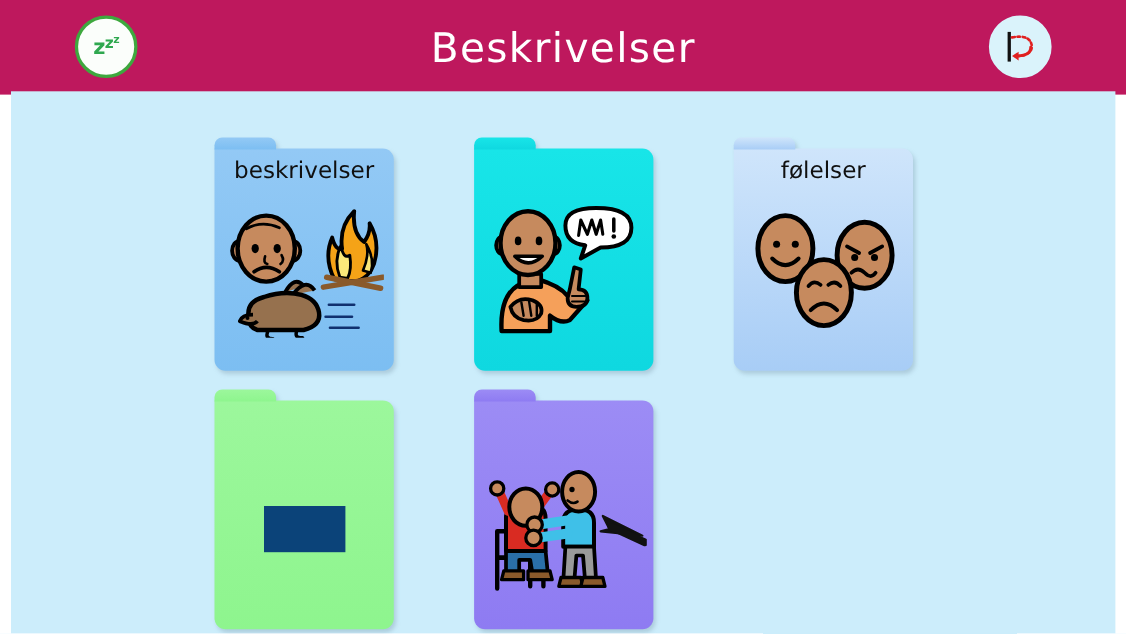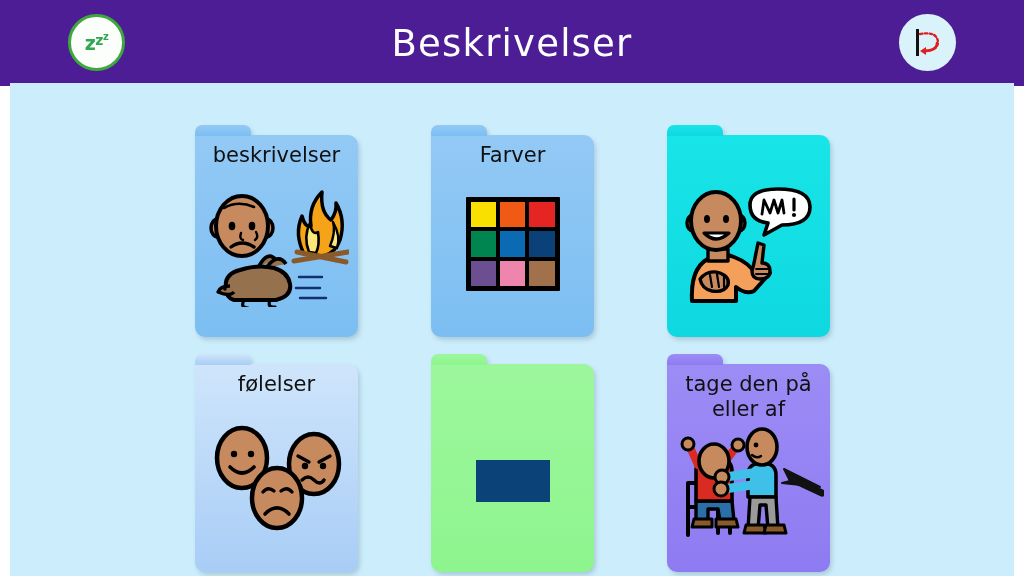--- a/index.html
+++ b/index.html
@@ -14,21 +14,21 @@
     position: relative;
     width: 1024px; height: 576px;
     background: #ffffff;
   }
 
   
   .header {
     position: absolute;
     left: 0; top: 0;
     width: 1024px; height: 86px;
-    background: #4c1d95;
+    background: #be185d;
     display: flex;
     align-items: center;
     justify-content: center;
   }
   .header-title {
     color: #ffffff;
     font-size: 37px;
     letter-spacing: 1.2px;
     font-family: "DejaVu Sans", sans-serif;
     font-weight: 400;
@@ -212,39 +212,20 @@
               <path d="M26 104 q-10 0 -12 6 q12 5 16 0" fill="#96714E" stroke="#000" stroke-width="3.4" stroke-linejoin="round"></path>
               <circle cx="21" cy="107" r="1.8" fill="#000"></circle>
               <path d="M40 118 q-4 8 4 8" fill="none" stroke="#000" stroke-width="3.2" stroke-linecap="round"></path>
               <path d="M66 118 q-3 8 5 7" fill="none" stroke="#000" stroke-width="3.2" stroke-linecap="round"></path>
               <path d="M95 95 L118 95 M92 106 L116 106 M96 116 L122 116" stroke="#10306F" stroke-width="2.4" stroke-linecap="round"></path>
             </svg>
           </div>
         </div>
       </div>
 
-      <div class="card c-blue row1">
-        <div class="card-tab"></div>
-        <div class="card-body">
-          <div class="card-title">Farver</div>
-          <div class="card-art">
-            <div class="colorgrid">
-              <div style="background:#FAE000"></div>
-              <div style="background:#F05A14"></div>
-              <div style="background:#E52521"></div>
-              <div style="background:#008550"></div>
-              <div style="background:#0A6AB4"></div>
-              <div style="background:#0A4179"></div>
-              <div style="background:#6B4F91"></div>
-              <div style="background:#EE85AC"></div>
-              <div style="background:#A0714A"></div>
-            </div>
-          </div>
-        </div>
-      </div>
 
       <div class="card c-cyan row1">
         <div class="card-tab"></div>
         <div class="card-body">
           <div class="card-art">
             <svg width="142" height="122" viewBox="0 0 142 122">
 
               <path d="M72 22 Q72 6 100 6 Q132 6 132 24 Q132 42 104 42 L86 52 L90 40 Q72 38 72 22 Z" fill="#fff" stroke="#000" stroke-width="3.6" stroke-linejoin="round"></path>
               <path d="M84 31 L86 17 L92 30 L96 17 L100 30 L104 17 L106 30" fill="none" stroke="#000" stroke-width="2.8" stroke-linecap="round" stroke-linejoin="round"></path>
               <path d="M116 16 L116 27" stroke="#000" stroke-width="3.2" stroke-linecap="round"></path>
@@ -302,24 +283,20 @@
         <div class="card-body">
           <div class="card-art">
             <div class="smaaord-rect"></div>
           </div>
         </div>
       </div>
 
       <div class="card c-purple row2">
         <div class="card-tab"></div>
         <div class="card-body">
-          <div class="card-title">
-            <div>tage den på</div>
-            <div>eller af</div>
-          </div>
           <div class="card-art">
             <svg width="150" height="120" viewBox="0 0 150 120">
 
               <path d="M14 62 L44 62 L44 112 M14 62 L14 114 M14 86 L44 86" fill="none" stroke="#000" stroke-width="4" stroke-linecap="round"></path>
               <path d="M14 86 L56 86 L56 112" fill="none" stroke="#000" stroke-width="4" stroke-linecap="round"></path>
 
               <path d="M22 80 L58 80 L60 100 L46 100 L44 88 L34 88 L34 100 L22 100 Z" fill="#2A6FA8" stroke="#000" stroke-width="3.4" stroke-linejoin="round"></path>
               <path d="M42 98 L62 98 L64 106 L42 106 Z" fill="#8A5A2B" stroke="#000" stroke-width="3" stroke-linejoin="round"></path>
               <path d="M20 98 L38 98 L38 106 L18 106 Z" fill="#8A5A2B" stroke="#000" stroke-width="3" stroke-linejoin="round"></path>
 

